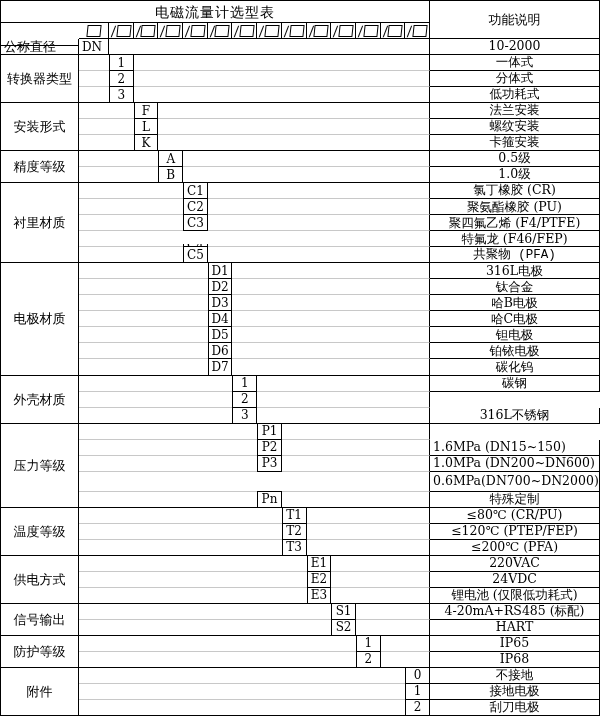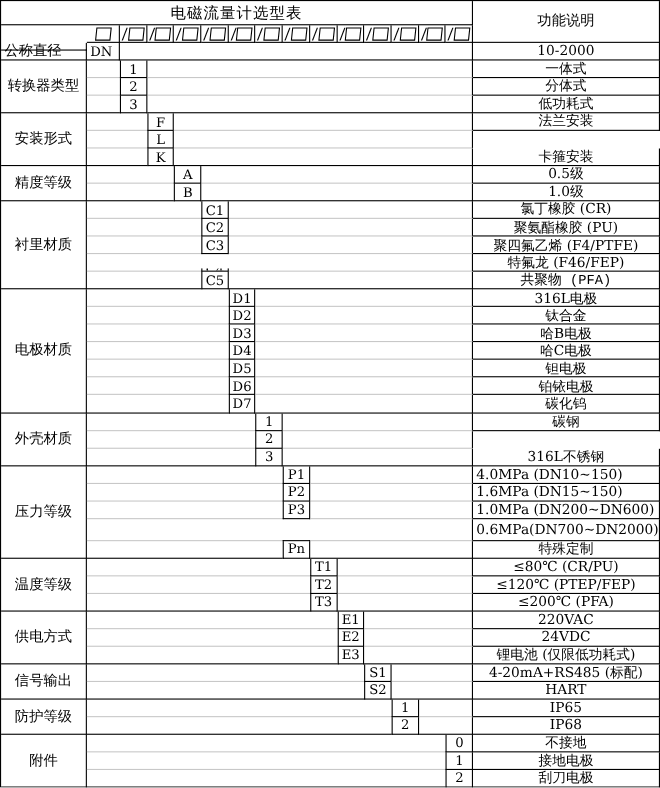--- a/index.html
+++ b/index.html
@@ -111,20 +111,21 @@
     <div class="cell br bb" style="grid-area: 6 / 4 / 7 / 16;"></div>
     <div class="cell fn br bb" style="grid-area: 6 / 16 / 7 / 17;">低功耗式</div>
     <div class="cell br bb" style="grid-area: 7 / 1 / 10 / 2;">安装形式</div>
     <div class="cell gb" style="grid-area: 7 / 2 / 8 / 4;"></div>
     <div class="cell code br bb bl" style="grid-area: 7 / 4 / 8 / 5;">F</div>
     <div class="cell br gb" style="grid-area: 7 / 5 / 8 / 16;"></div>
     <div class="cell fn br bb" style="grid-area: 7 / 16 / 8 / 17;">法兰安装</div>
     <div class="cell gb" style="grid-area: 8 / 2 / 9 / 4;"></div>
     <div class="cell code br bb bl" style="grid-area: 8 / 4 / 9 / 5;">L</div>
     <div class="cell br gb" style="grid-area: 8 / 5 / 9 / 16;"></div>
+    <div class="cell fn br bb" style="grid-area: 8 / 16 / 9 / 17;">螺纹安装</div>
     <div class="cell bb" style="grid-area: 9 / 2 / 10 / 4;"></div>
     <div class="cell code br bb bl" style="grid-area: 9 / 4 / 10 / 5;">K</div>
     <div class="cell br bb" style="grid-area: 9 / 5 / 10 / 16;"></div>
     <div class="cell fn br bb" style="grid-area: 9 / 16 / 10 / 17;">卡箍安装</div>
     <div class="cell br bb" style="grid-area: 10 / 1 / 12 / 2;">精度等级</div>
     <div class="cell gb" style="grid-area: 10 / 2 / 11 / 5;"></div>
     <div class="cell code br bb bl" style="grid-area: 10 / 5 / 11 / 6;">A</div>
     <div class="cell br gb" style="grid-area: 10 / 6 / 11 / 16;"></div>
     <div class="cell fn br bb" style="grid-area: 10 / 16 / 11 / 17;">0.5级</div>
     <div class="cell bb" style="grid-area: 11 / 2 / 12 / 5;"></div>
@@ -190,21 +191,20 @@
     <div class="cell code br bb bl" style="grid-area: 25 / 8 / 26 / 9;">2</div>
     <div class="cell br gb" style="grid-area: 25 / 9 / 26 / 16;"></div>
     <div class="cell bb" style="grid-area: 26 / 2 / 27 / 8;"></div>
     <div class="cell code br bb bl" style="grid-area: 26 / 8 / 27 / 9;">3</div>
     <div class="cell br bb" style="grid-area: 26 / 9 / 27 / 16;"></div>
     <div class="cell fn br bb" style="grid-area: 26 / 16 / 27 / 17;">316L不锈钢</div>
     <div class="cell br bb" style="grid-area: 27 / 1 / 32 / 2;">压力等级</div>
     <div class="cell gb" style="grid-area: 27 / 2 / 28 / 9;"></div>
     <div class="cell code br bb bl" style="grid-area: 27 / 9 / 28 / 10;">P1</div>
     <div class="cell br gb" style="grid-area: 27 / 10 / 28 / 16;"></div>
-    <div class="cell fn br bb left" style="grid-area: 27 / 16 / 28 / 17;">4.0MPa (DN10~150)</div>
     <div class="cell gb" style="grid-area: 28 / 2 / 29 / 9;"></div>
     <div class="cell code br bb bl" style="grid-area: 28 / 9 / 29 / 10;">P2</div>
     <div class="cell br gb" style="grid-area: 28 / 10 / 29 / 16;"></div>
     <div class="cell fn br bb left" style="grid-area: 28 / 16 / 29 / 17;">1.6MPa (DN15~150)</div>
     <div class="cell gb" style="grid-area: 29 / 2 / 30 / 9;"></div>
     <div class="cell code br bb bl" style="grid-area: 29 / 9 / 30 / 10;">P3</div>
     <div class="cell br gb" style="grid-area: 29 / 10 / 30 / 16;"></div>
     <div class="cell fn br bb left" style="grid-area: 29 / 16 / 30 / 17;">1.0MPa (DN200~DN600)</div>
     <div class="cell gb" style="grid-area: 30 / 2 / 31 / 9;"></div>
     <div class="cell code br bb bl" style="grid-area: 30 / 9 / 31 / 10; margin-top: 19px;">P4</div>

